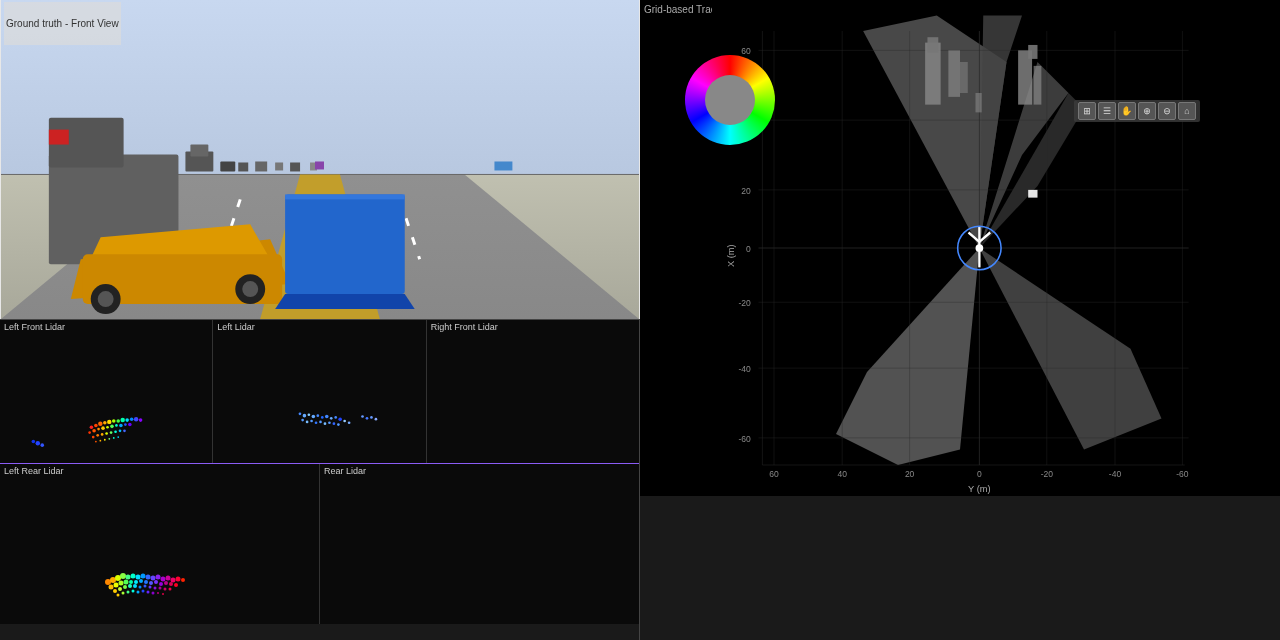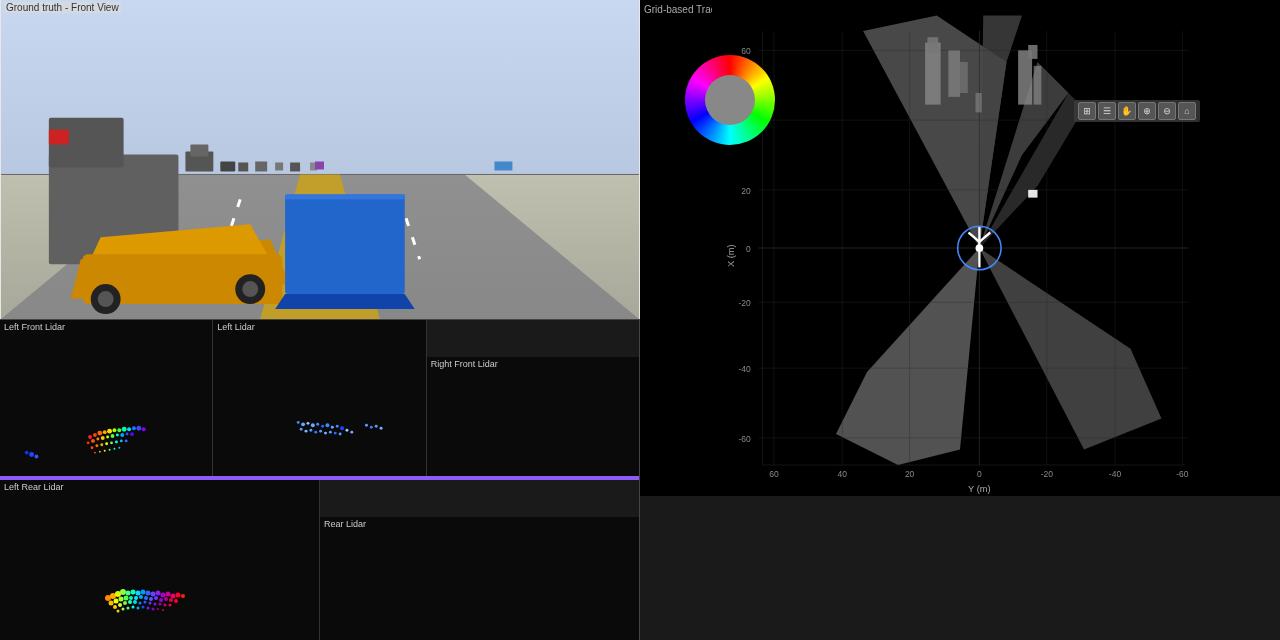--- a/index.html
+++ b/index.html
@@ -32,53 +32,52 @@
     }
 
     .panel-label {
       position: absolute;
       top: 2px;
       left: 4px;
       font-size: 10px;
       color: #333;
       z-index: 10;
       background: rgba(220,220,220,0.7);
-      padding: 0 2px;
+      padding: 16px 2px;
     }
 
     
     .scene-svg {
       width: 100%;
       height: 100%;
     }
 
     
     #lidar-top-row {
       display: flex;
-      height: 160px;
-      border-bottom: 4px solid #8b5cf6;
+      height: 144px;
+      border-bottom: 1px solid #8b5cf6;
     }
 
     #lidar-bottom-row {
       display: flex;
       height: 160px;
       justify-content: center;
     }
 
     .lidar-panel {
       flex: 1;
       background: #0a0a0a;
       border-right: 1px solid #333;
       position: relative;
       overflow: hidden;
     }
 
     .lidar-panel:last-child {
       border-right: none;
-      margin-top: 37px;
     }
 
     .lidar-label {
       position: absolute;
       top: 2px;
       left: 4px;
       font-size: 9px;
       color: #ccc;
       z-index: 10;
     }

